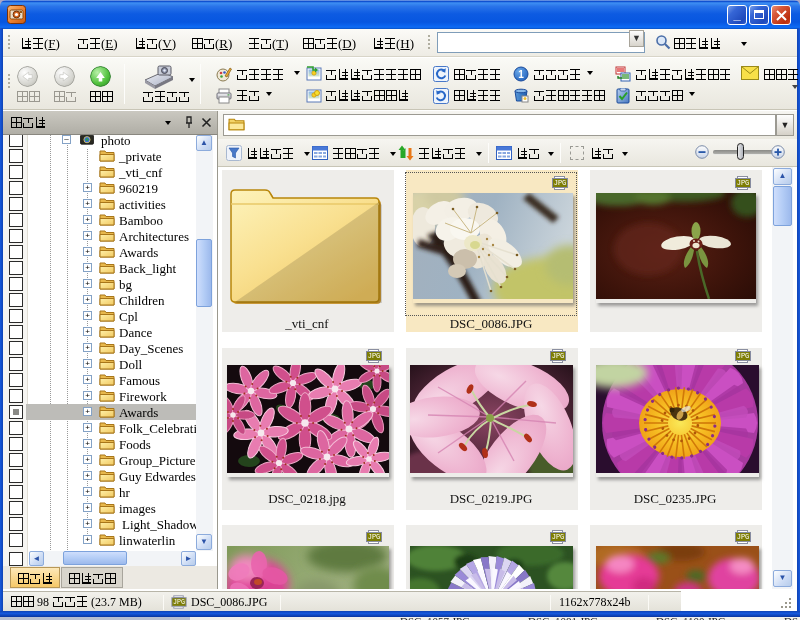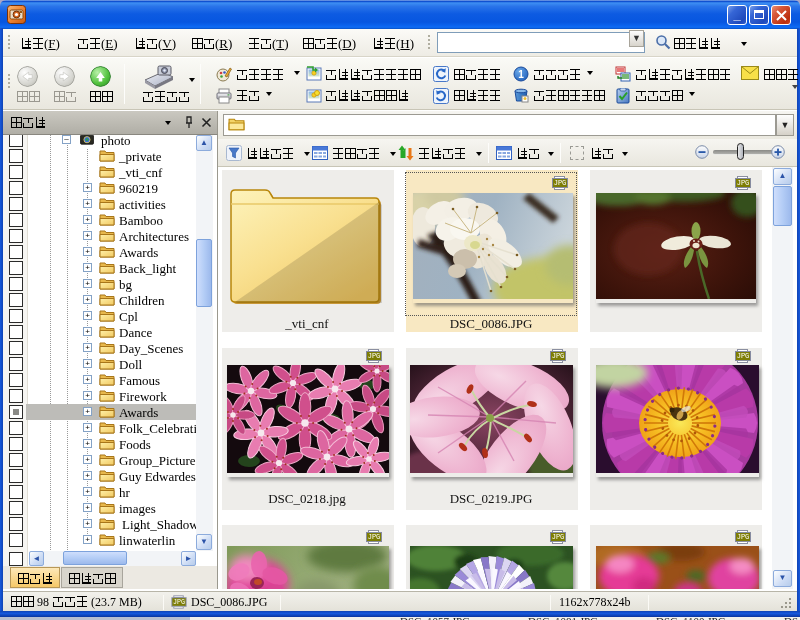--- a/index.html
+++ b/index.html
@@ -60,21 +60,21 @@
 .tname{position:absolute;top:1px}
 
 .sb-track{position:absolute;background:#f2f4f7}
 .sb-btn{position:absolute;width:16px;height:16px;border-radius:2px;background:linear-gradient(135deg,#fdfefe,#cddcf5 60%,#b7ccea);border:1px solid #8cabdc;color:#2b53a8;text-align:center;font-size:8px;line-height:14px;font-family:"Liberation Sans",sans-serif}
 .sb-thumb{position:absolute;border-radius:2px;background:linear-gradient(90deg,#cfdefc,#b4cdf6 50%,#9cb9ec);border:1px solid #7da2dc}
 .sb-thumb.h{background:linear-gradient(180deg,#cfdefc,#b4cdf6 50%,#9cb9ec)}
 
 #tabrow{left:3px;top:566px;width:215px;height:23px;background:#ece9e2;border-right:1px solid #9a988e}
 .tab{position:absolute;top:1px;height:21px;font-size:13px;text-align:center;padding-top:3px}
 
-#statusbar{left:3px;top:591px;width:794px;height:20px;background:linear-gradient(180deg,#f2f1ec,#e4e2d9);border-top:1px solid #b8b5a8;font-size:12px}
+#statusbar{left:3px;top:591px;width:678px;height:20px;background:linear-gradient(180deg,#f2f1ec,#e4e2d9);border-top:1px solid #b8b5a8;font-size:12px}
 .ssep{position:absolute;top:3px;width:1px;height:15px;background:#b0ada0;border-right:1px solid #fbfaf6}
 .sitem{position:absolute;top:3px;white-space:nowrap}
 
 #behind{left:0;top:617px;width:800px;height:3px;background:#c6c3ba;overflow:hidden}
 
 #content{left:218px;top:167px;width:554px;height:422px;background:#fff;overflow:hidden}
 #csb{left:772px;top:167px;width:21px;height:422px;background:#f2f4f7}
 .cell{position:absolute;width:172px;height:162px;background:#eeedea}
 .cell.sel{background:#f8e8c2}
 .dotted{position:absolute;border:1px dotted #555}
@@ -1259,20 +1259,21 @@
 <ellipse cx="84" cy="50" rx="3" ry="5" fill="#caa04a" transform="rotate(25 84 50)"></ellipse>
 <circle cx="76" cy="45" r="2.5" fill="#332408"></circle>
 <ellipse cx="90" cy="44" rx="5" ry="2.5" fill="#e8e8e8" opacity=".7" transform="rotate(-20 90 44)"></ellipse>
 </svg></div>
 <div class="jpg" style="left:517px;top:182px">
       <div class="p" style="top:0"></div>
       <div class="m"></div>
       <div class="p" style="top:11px"></div>
       <div class="i">JPG</div>
     </div>
+<div class="fname" style="left:372px;top:324px">DSC_0235.JPG</div>
 <div class="cell" style="left:4px;top:358px"></div>
 <div class="thumbimg" style="left:9px;top:379px"><svg width="162" height="108" viewBox="0 0 162 108">
 <defs>
           <filter id="blr1" x="-50%" y="-50%" width="200%" height="200%">
             <feGaussianBlur stdDeviation="5"></feGaussianBlur>
           </filter>
 <linearGradient id="bgr1" x1="0" y1="0" x2="1" y2=".4">
             <stop offset="0" stop-color="#7f9a58"></stop>
             <stop offset=".5" stop-color="#93a871"></stop>
             <stop offset="1" stop-color="#a3b184"></stop>

